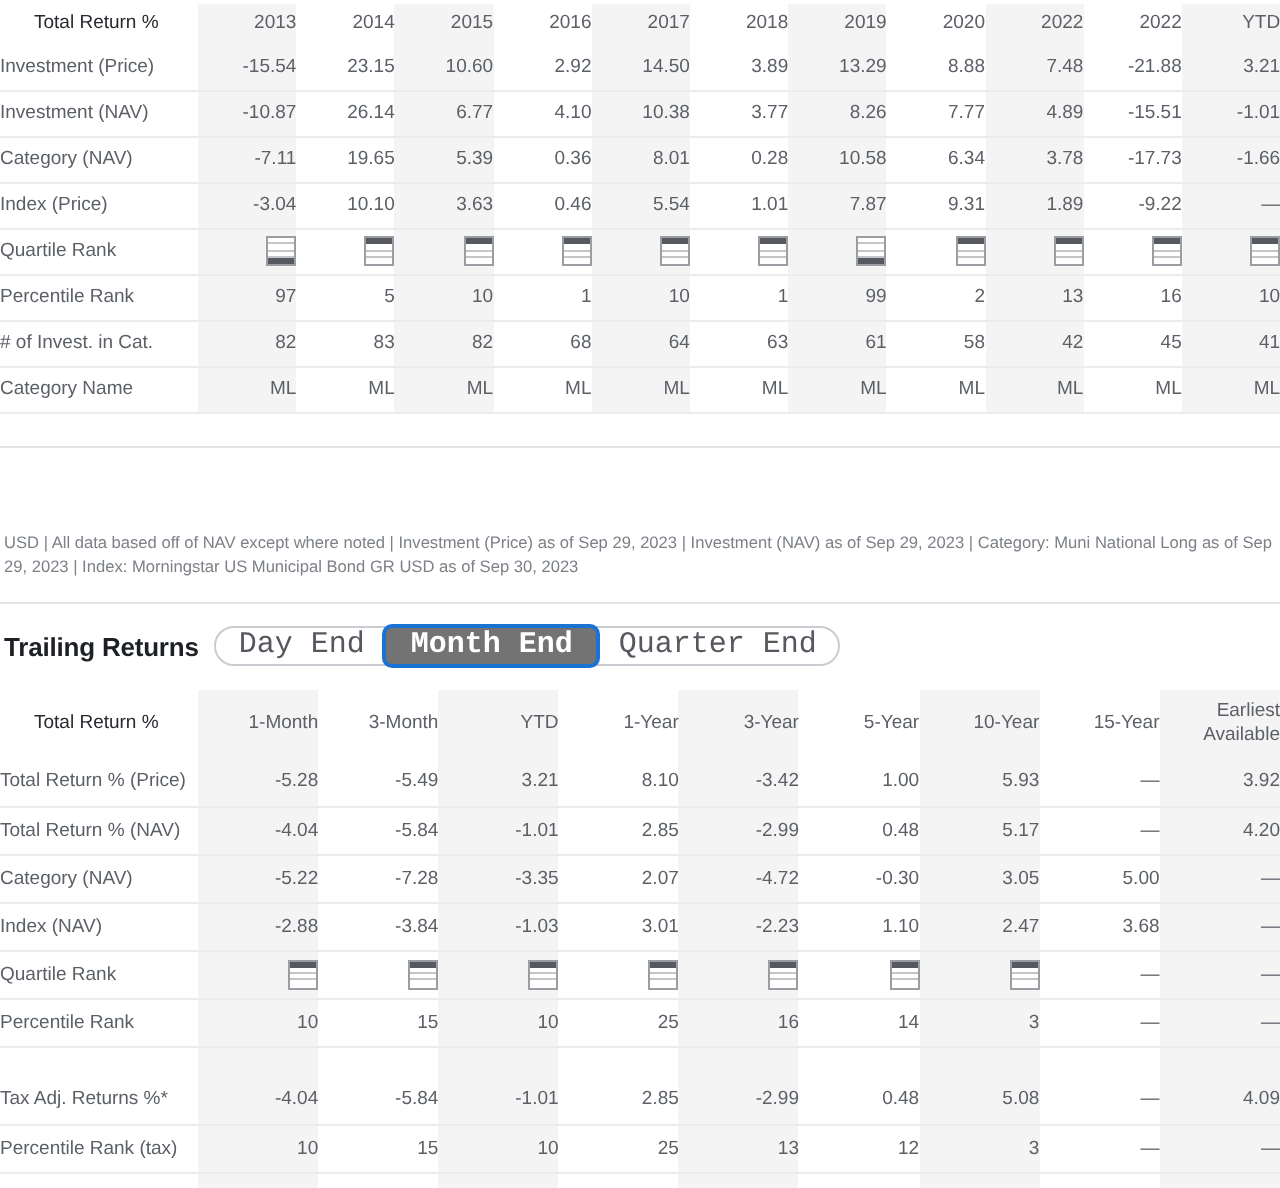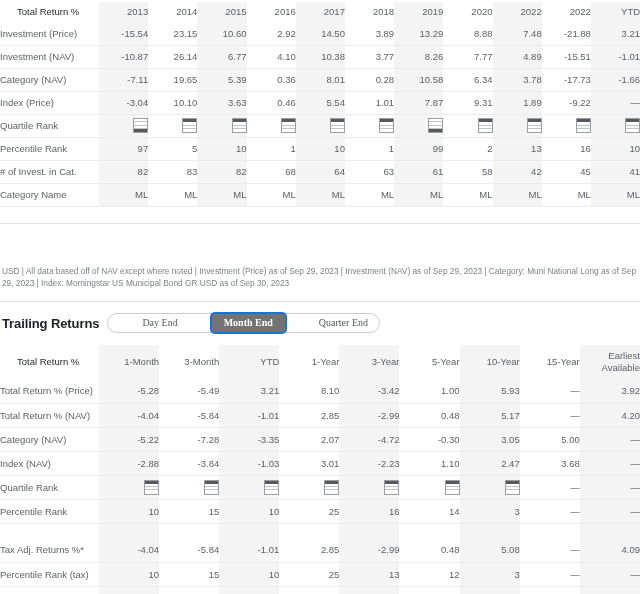--- a/index.html
+++ b/index.html
@@ -103,31 +103,30 @@
   .seg {
     display: inline-flex;
     align-items: stretch;
     border: 1px solid #c9ccd1;
     border-radius: 11px;
     height: 20px;
     background: #fff;
     overflow: visible;
   }
   .seg button {
-    font-family: Liberation Serif, serif;
-    font-size: 10px;
+    font-family: Liberation Mono, monospace;
+    font-size: 15px;
     color: #55585e;
     background: transparent;
     border: none;
     padding: 0 11px;
     cursor: pointer;
     border-radius: 11px;
     line-height: 18px;
     white-space: nowrap;
-    margin-left: 23px;
   }
   .seg button.active {
     background: #737373;
     color: #ffffff;
     font-weight: bold;
     border-radius: 3px;
     box-shadow: 0 0 0 2px #1a73d4;
     position: relative;
     z-index: 2;
     padding: 0 12px;

